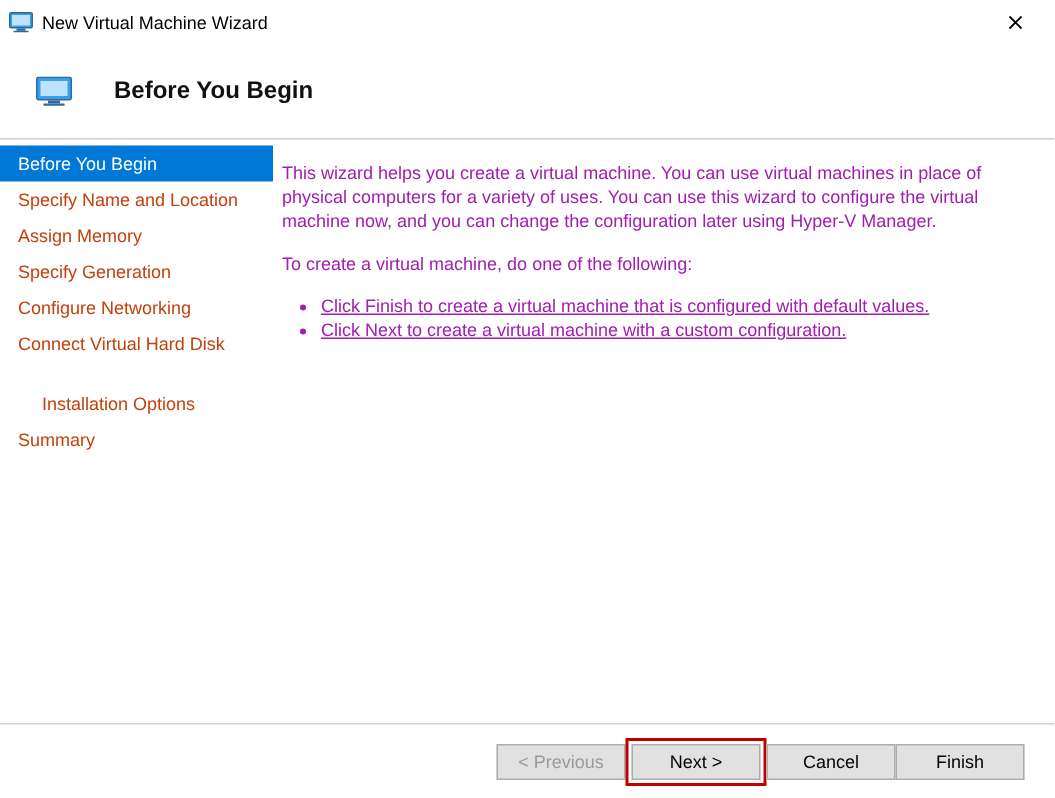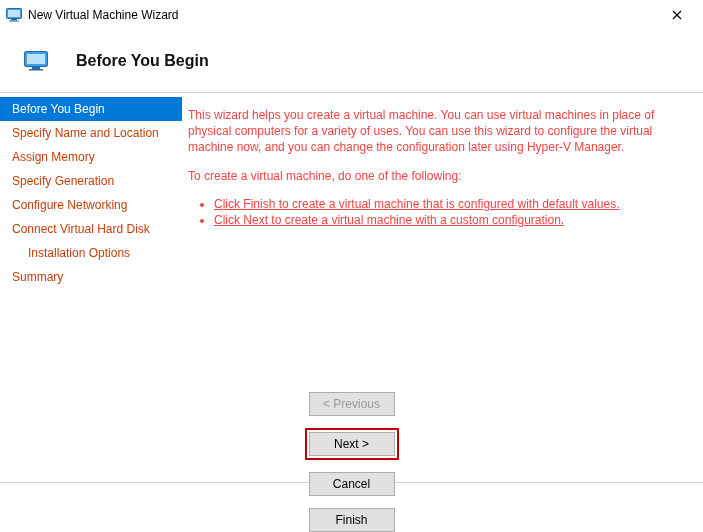--- a/index.html
+++ b/index.html
@@ -60,30 +60,30 @@
   .nav {
     width: 182px;
     padding: 4px 0;
   }
   .nav-item {
     padding: 5px 12px;
     font-size: 12px;
     color: #c2410c;
     cursor: default;
   }
-  .nav-item.sub { padding-left: 28px; }
+  .nav-item.sub { padding-left: 28px; margin-top: 16px; }
   .nav-item.selected {
     background: #0078d7;
     color: #fff;
   }
   .content {
     flex: 1;
     padding: 14px 22px 10px 6px;
     font-size: 12px;
-    color: #ef4444;
+    color: #a21caf;
     line-height: 1.35;
     display: flex;
     flex-direction: column;
   }
   .content p { margin: 0 0 12px 0; }
   .content ul { margin: 0 0 10px 0; padding-left: 26px; }
   .content ul li { margin: 0; text-decoration: underline; }
   .spacer { flex: 1; }
   .chk-row {
     display: flex;
@@ -95,23 +95,21 @@
     width: 13px; height: 13px;
     border: 1px solid #555;
     background: #fff;
   }
   .footer {
     height: 50px;
     border-top: 1px solid #d0d0d0;
     display: flex;
     align-items: center;
     justify-content: flex-end;
-    gap: 12px;
     padding: 0 20px;
-    flex-direction: column;
   }
   .btn {
     min-width: 86px;
     height: 24px;
     border: 1px solid #adadad;
     background: #e1e1e1;
     font-size: 12px;
     color: #000;
     display: inline-flex;
     align-items: center;

